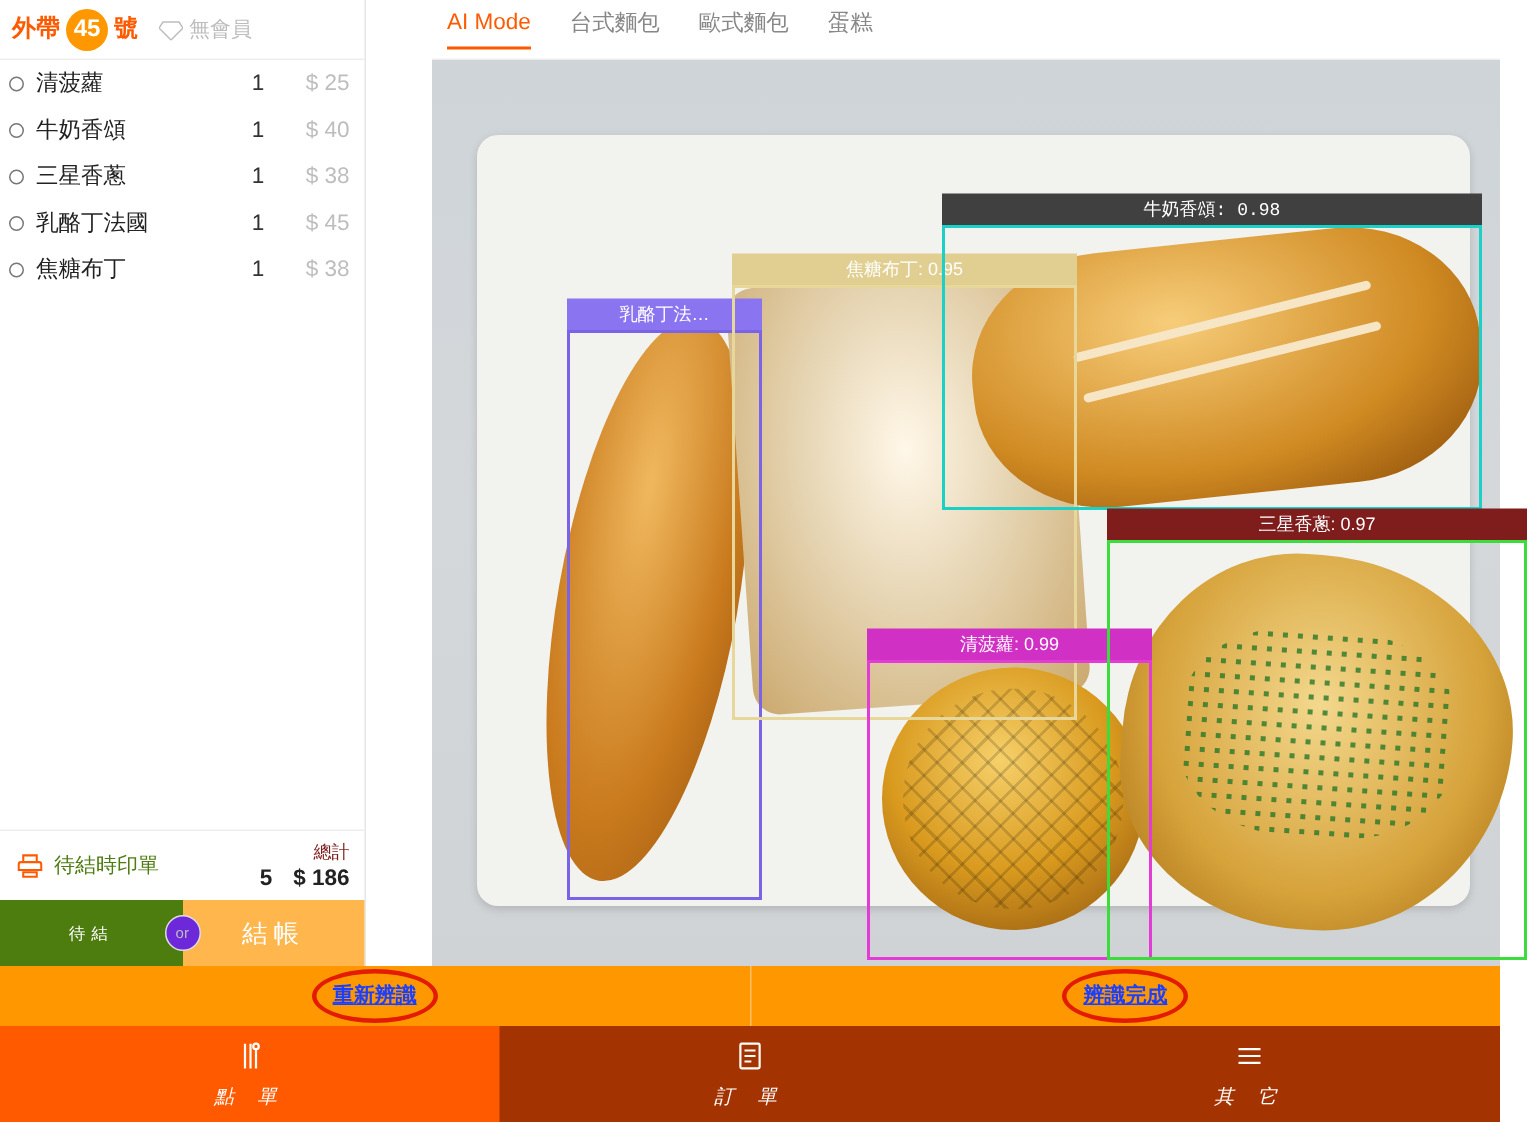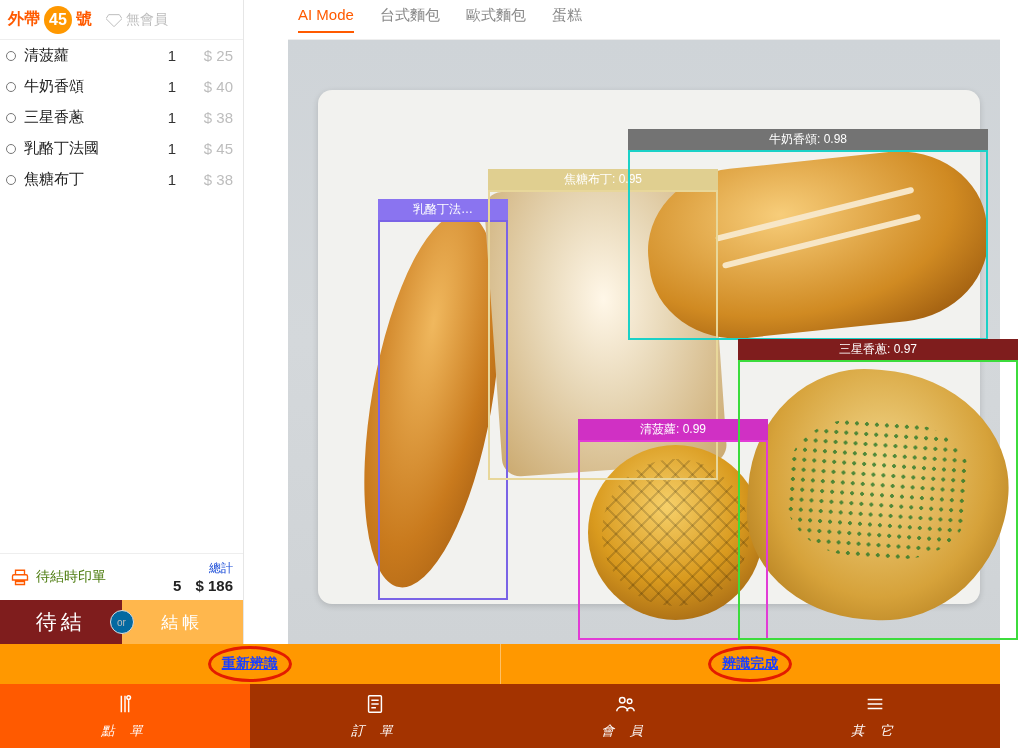--- a/index.html
+++ b/index.html
@@ -17,25 +17,25 @@
   .item-row { display: flex; align-items: center; padding: 6px 10px 6px 6px; font-size: 15px; color: #222; }
   .bullet { width: 10px; height: 10px; border: 1px solid #777; border-radius: 50%; margin-right: 8px; }
   .item-name { flex: 1 1 auto; }
   .item-qty { width: 30px; text-align: center; color: #333; }
   .item-price { width: 46px; text-align: right; color: #bdbdbd; }
   .left-bottom { border-top: 1px solid #eee; }
   .print-row { display: flex; align-items: center; padding: 6px 10px; }
   .print-left { display: flex; align-items: center; color: #4d7c0f; font-size: 14px; }
   .print-left svg { margin-right: 6px; }
   .totals { margin-left: auto; text-align: right; }
-  .totals .lbl { font-size: 12px; color: #1d4ed8; }
+  .totals .lbl { font-size: 12px; color: #7f1d1d; }
   .totals .val-row { display: flex; gap: 14px; justify-content: flex-end; font-size: 15px; color: #222; font-weight: bold; }
   .pay-row { display: flex; height: 44px; }
-  .pay-hold { flex: 1; background: #7f1d1d; color: #fff; display: flex; align-items: center; justify-content: center; font-size: 21px; letter-spacing: 4px; }
-  .or-circle { width: 24px; height: 24px; border-radius: 50%; background: #0369a1; color: #bdbdbd; font-size: 10px; display: flex; align-items: center; justify-content: center; align-self: center; margin: 0 -12px; z-index: 2; position: relative; border:1px solid #ddd;}
+  .pay-hold { flex: 1; background: #4d7c0f; color: #fff; display: flex; align-items: center; justify-content: center; font-size: 11px; letter-spacing: 4px; }
+  .or-circle { width: 24px; height: 24px; border-radius: 50%; background: #6d28d9; color: #bdbdbd; font-size: 10px; display: flex; align-items: center; justify-content: center; align-self: center; margin: 0 -12px; z-index: 2; position: relative; border:1px solid #ddd;}
   .pay-checkout { flex: 1; background: #ffb74d; color: #fff; display: flex; align-items: center; justify-content: center; font-size: 17px; letter-spacing: 4px; }
 
   .right-pane { flex: 1 1 auto; display: flex; flex-direction: column; min-width: 0; margin-left: 44px; }
   .tabs { display: flex; height: 40px; align-items: center; padding: 0 10px; gap: 26px; border-bottom: 1px solid #eee; font-size: 15px; color: #888; }
   .tab { padding-bottom: 8px; cursor: pointer; }
   .tab.active { color: #ff5a00; border-bottom: 2px solid #ff5a00; }
   .camera-area { flex: 1 1 auto; position: relative; background: linear-gradient(180deg,#cfd4d8 0%, #d4d8db 50%, #cfd3d6 100%); display:flex; align-items:center; justify-content:center; }
   .tray { position: absolute; left: 30px; top: 50px; right: 20px; bottom: 40px; background: #f2f2ef; border-radius: 14px; box-shadow: 0 2px 6px rgba(0,0,0,.15); }
   .det-box { position: absolute; border: 2px solid; }
   .det-label { position: absolute; top: -2px; left: -2px; right: -2px; transform: translateY(-100%); font-size: 12px; color: #fff; padding: 2px 6px; white-space: nowrap; text-align: center; }
@@ -153,21 +153,21 @@
           <div class="bread roll" style="left:330px; top:70px;  width:340px; height:170px; border-radius:90px/80px; transform:rotate(-6deg);"></div>
           <div class="bread pineapple" style="left:270px; top:355px; width:175px; height:175px; border-radius:50%;"></div>
           <div class="bread scallion" style="left:430px; top:280px; width:260px; height:250px; border-radius:46% 54% 50% 50%/52% 48% 56% 44%; transform:rotate(4deg);"></div>
         <div class="det-box" style="border-color: rgb(122, 99, 230); left: 60px; top: 130px; width: 130px; height: 380px;">
               <div class="det-label" style="background: rgb(138, 116, 240);">乳酪丁法…</div>
             </div>
             <div class="det-box" style="border-color: rgb(232, 215, 154); left: 170px; top: 100px; width: 230px; height: 290px;">
               <div class="det-label" style="background: rgb(224, 207, 144);">焦糖布丁: 0.95</div>
             </div>
             <div class="det-box" style="border-color: rgb(27, 209, 199); left: 310px; top: 60px; width: 360px; height: 190px;">
-              <div class="det-label" style="background: #737373;">牛奶香頌: 0.98</div>
+              <div class="det-label" style="background: #404040; font-family: Liberation Mono, monospace;">牛奶香頌: 0.98</div>
             </div>
             <div class="det-box" style="border-color: rgb(226, 59, 214); left: 260px; top: 350px; width: 190px; height: 200px;">
               <div class="det-label" style="background: rgb(208, 48, 196);">清菠蘿: 0.99</div>
             </div>
             <div class="det-box" style="border-color: rgb(60, 220, 60); left: 420px; top: 270px; width: 280px; height: 280px;">
               <div class="det-label" style="background: #7f1d1d;">三星香蔥: 0.97</div>
             </div>
           </div>
       </div>
     </div>
@@ -193,26 +193,18 @@
       </div>
       <div class="nav-item">
         <span><svg viewBox="0 0 24 24">
             <rect x="5" y="3" width="14" height="18" rx="1"></rect>
             <path d="M8 8h8M8 12h8M8 16h5"></path>
           </svg></span>
         <span>訂 單</span>
       </div>
       <div class="nav-item">
         <span><svg viewBox="0 0 24 24">
-            <circle cx="9" cy="8" r="3"></circle>
-            <circle cx="17" cy="9" r="2.5"></circle>
-            <path d="M3 20c0-3 3-5 6-5s6 2 6 5M14 20c0-2 2-4 4-4s4 2 4 4"></path>
-          </svg></span>
-        <span>會 員</span>
-      </div>
-      <div class="nav-item">
-        <span><svg viewBox="0 0 24 24">
             <path d="M4 7h16M4 12h16M4 17h16"></path>
           </svg></span>
         <span>其 它</span>
       </div>
     </div>
 </div>
 
 </body></html>

